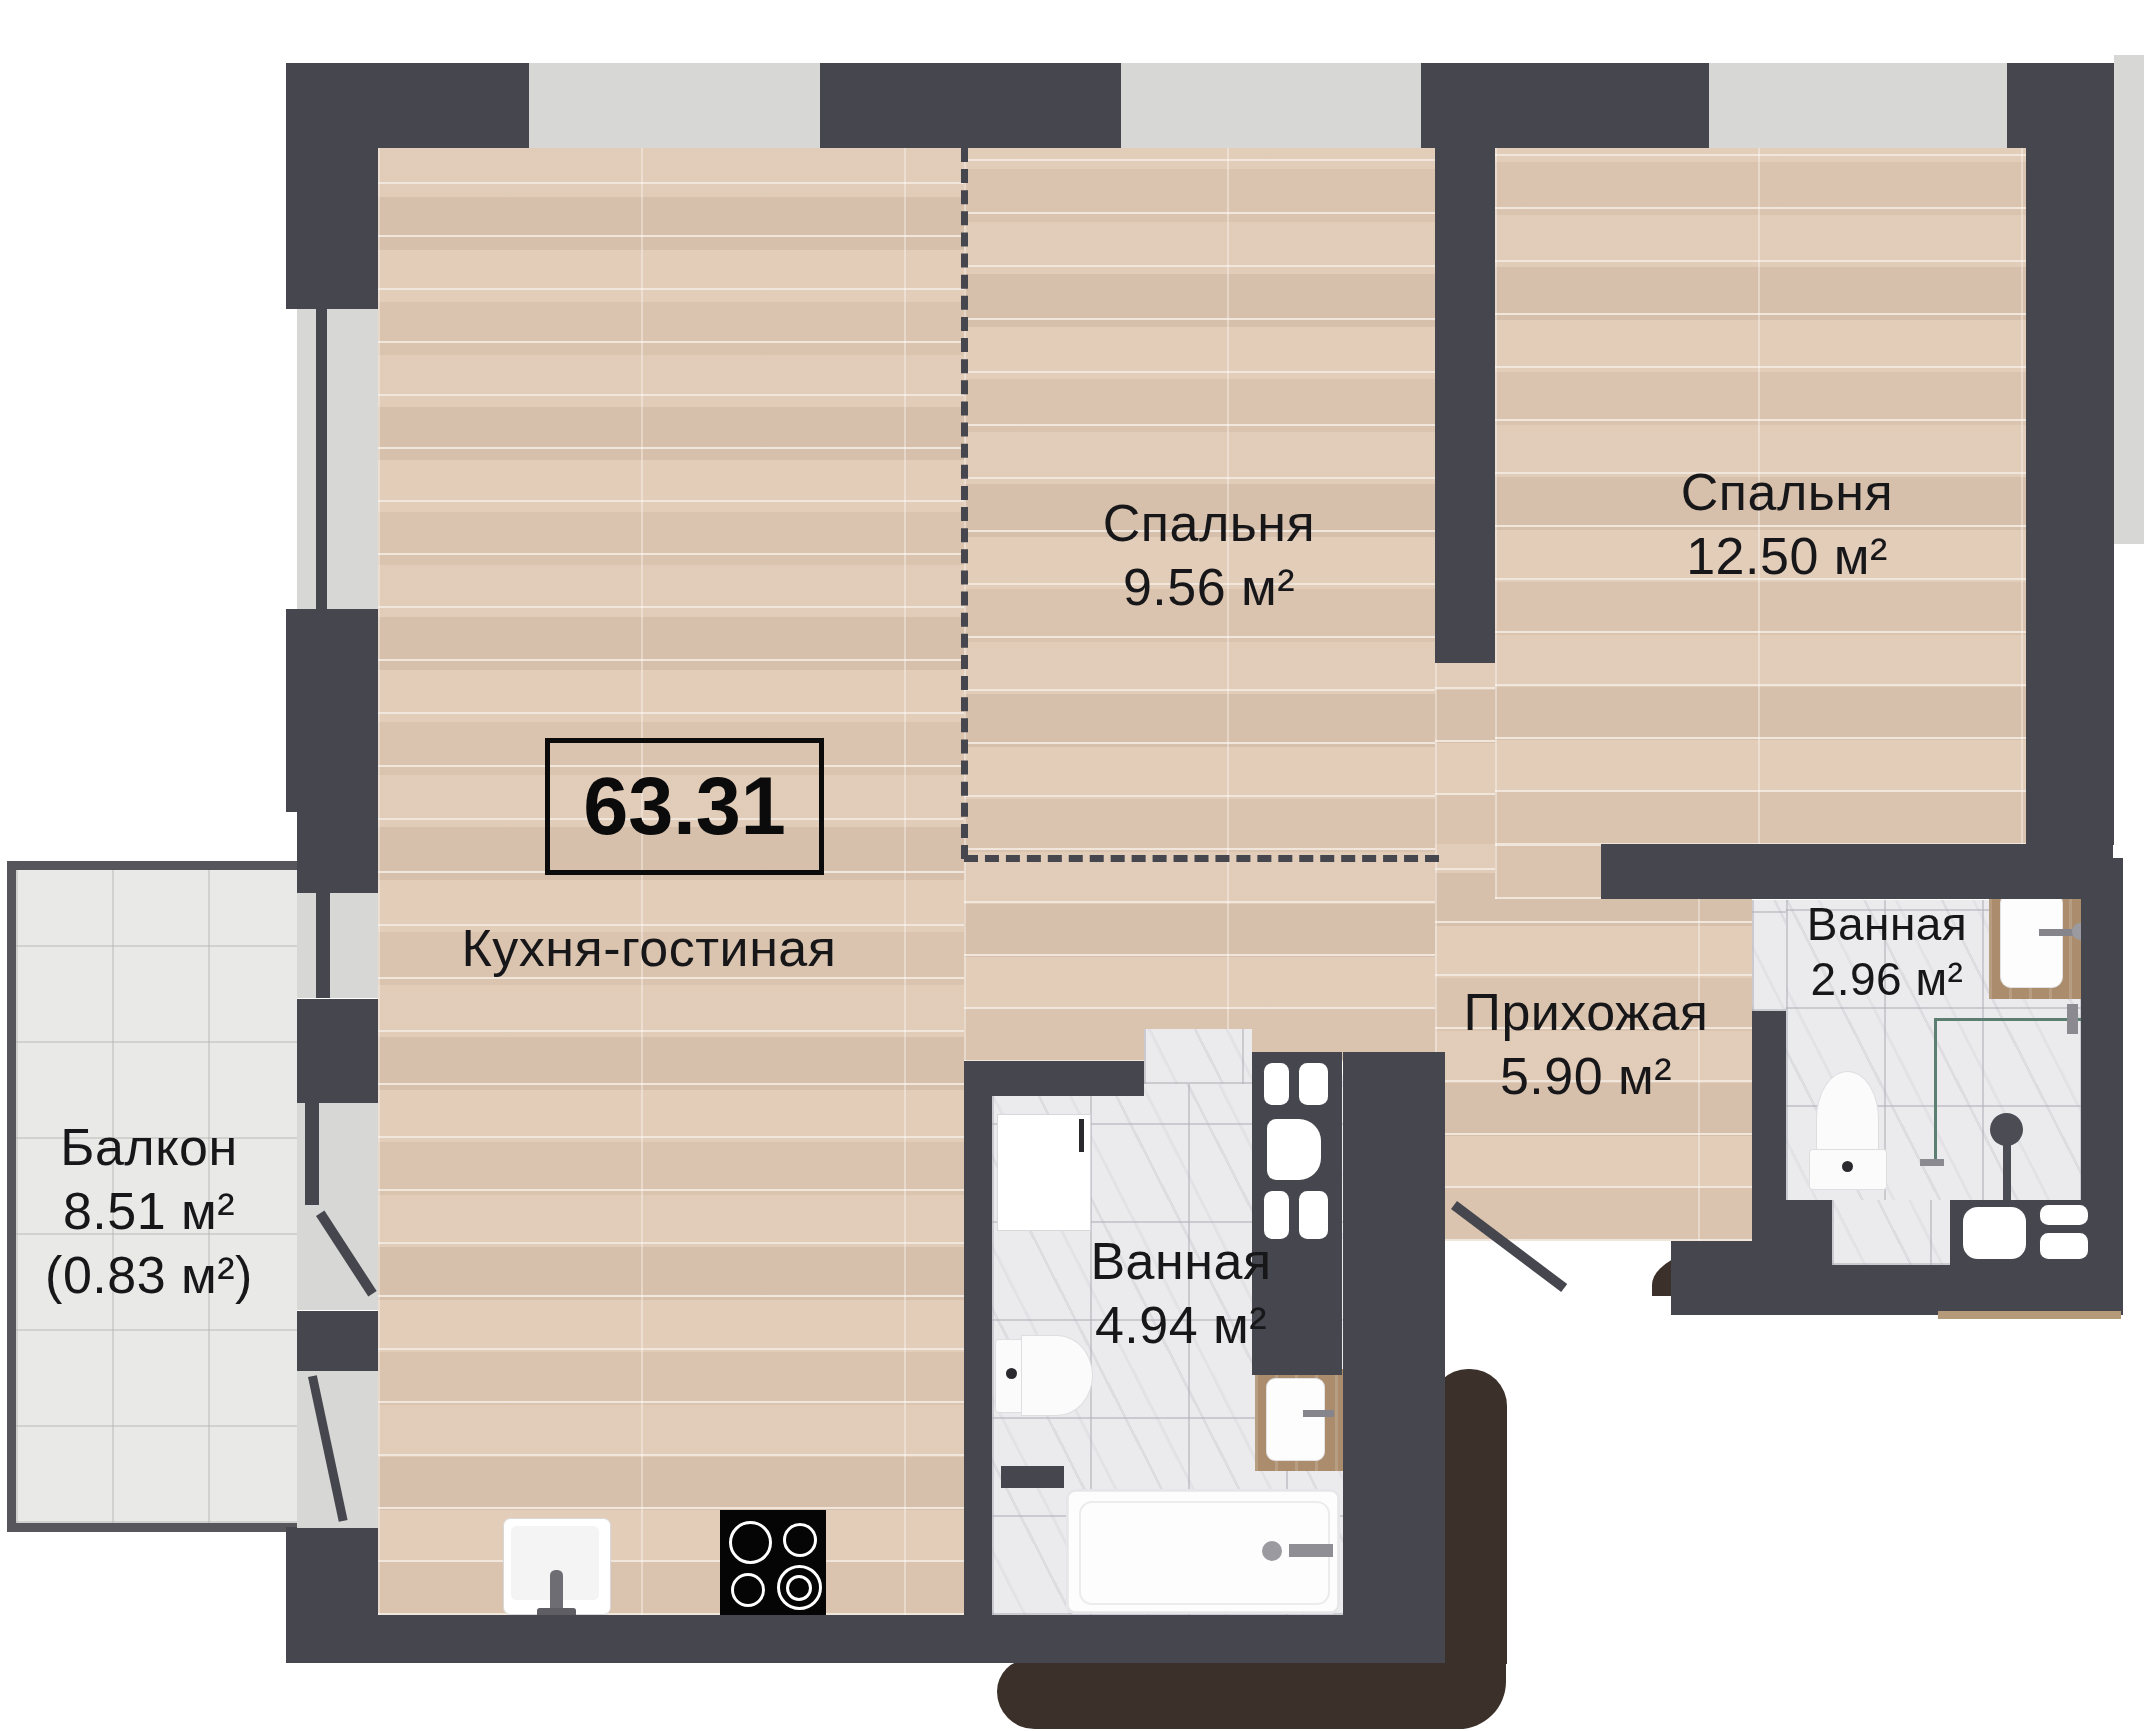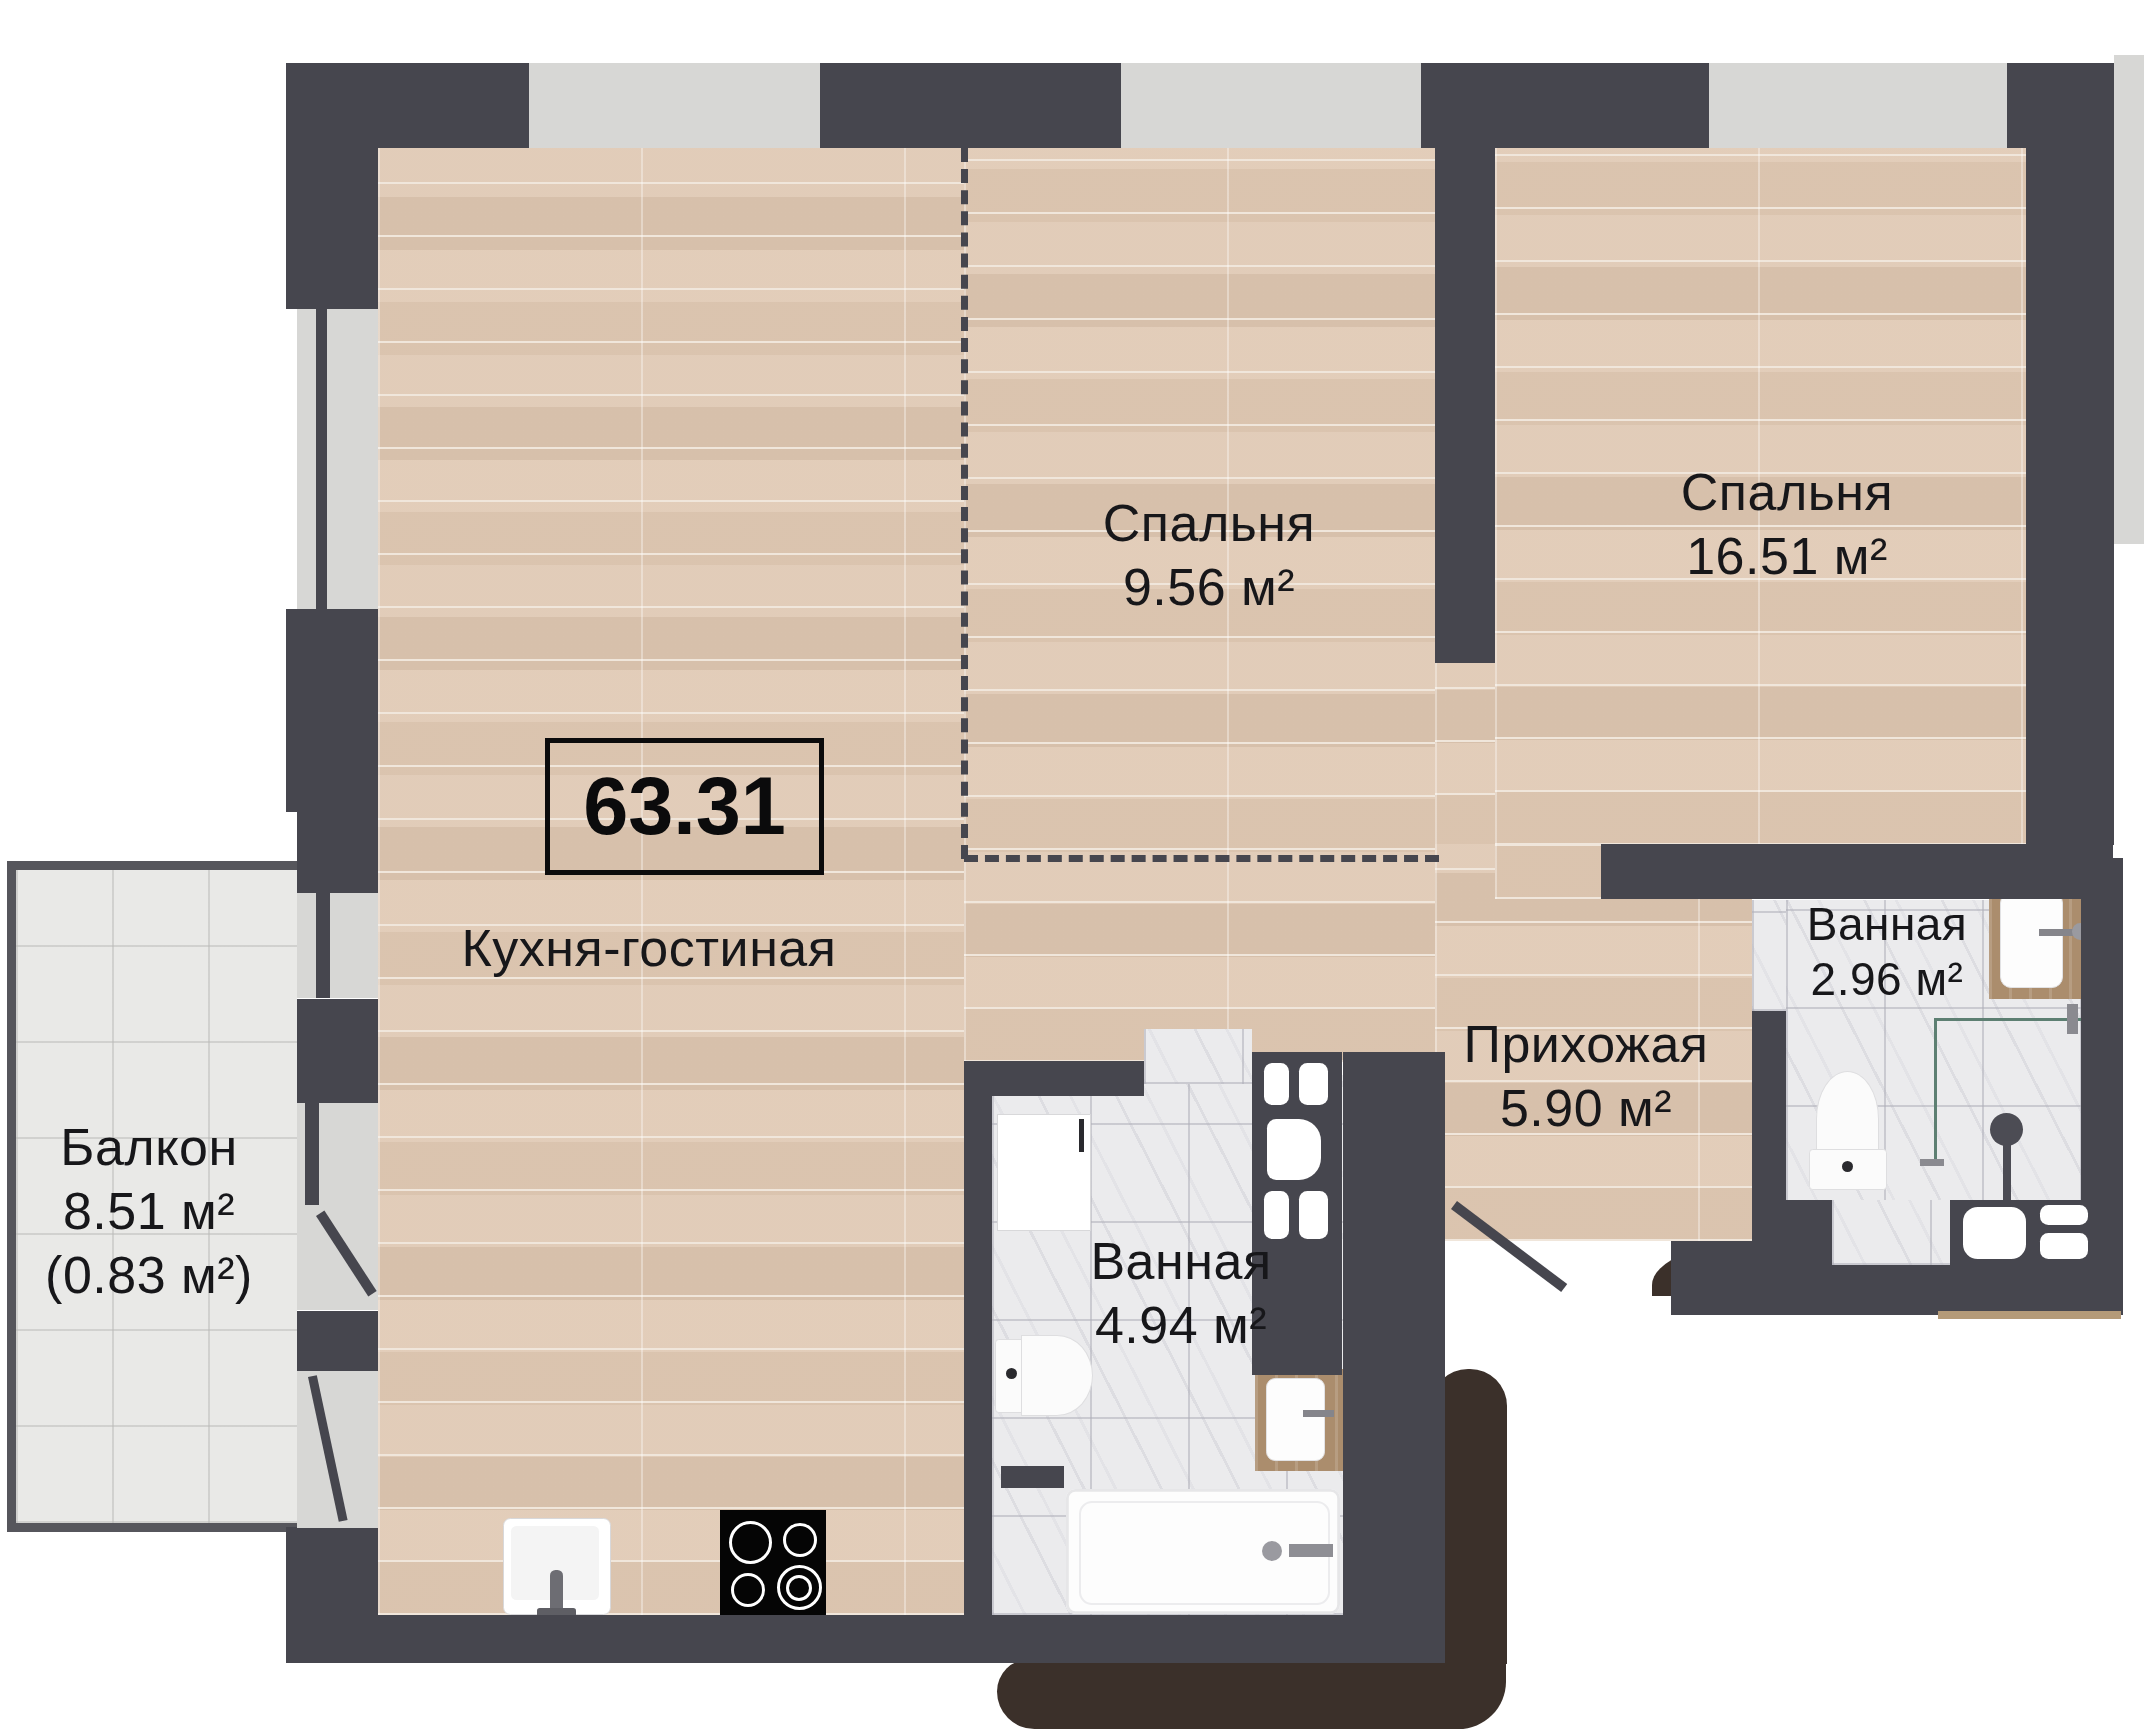--- a/index.html
+++ b/index.html
@@ -174,24 +174,24 @@
     <div>Кухня-гостиная</div>
   </div>
 
   <div class="room-label" style="left:1209px;top:491px;">
     <div>Спальня</div>
     <div>9.56 м²</div>
   </div>
 
   <div class="room-label" style="left:1787px;top:460px;">
     <div>Спальня</div>
-    <div>16.51 м²</div>
-  </div>
-
-  <div class="room-label" style="left:1586px;top:1012px;z-index:61;">
+    <div>12.50 м²</div>
+  </div>
+
+  <div class="room-label" style="left:1586px;top:980px;z-index:61;">
     <div>Прихожая</div>
     <div>5.90 м²</div>
   </div>
 
   <div class="room-label" style="left:1181px;top:1229px;">
     <div>Ванная</div>
     <div>4.94 м²</div>
   </div>
 
   <div class="room-label" style="left:1887px;top:897px;font-size:46px;line-height:55px;">

